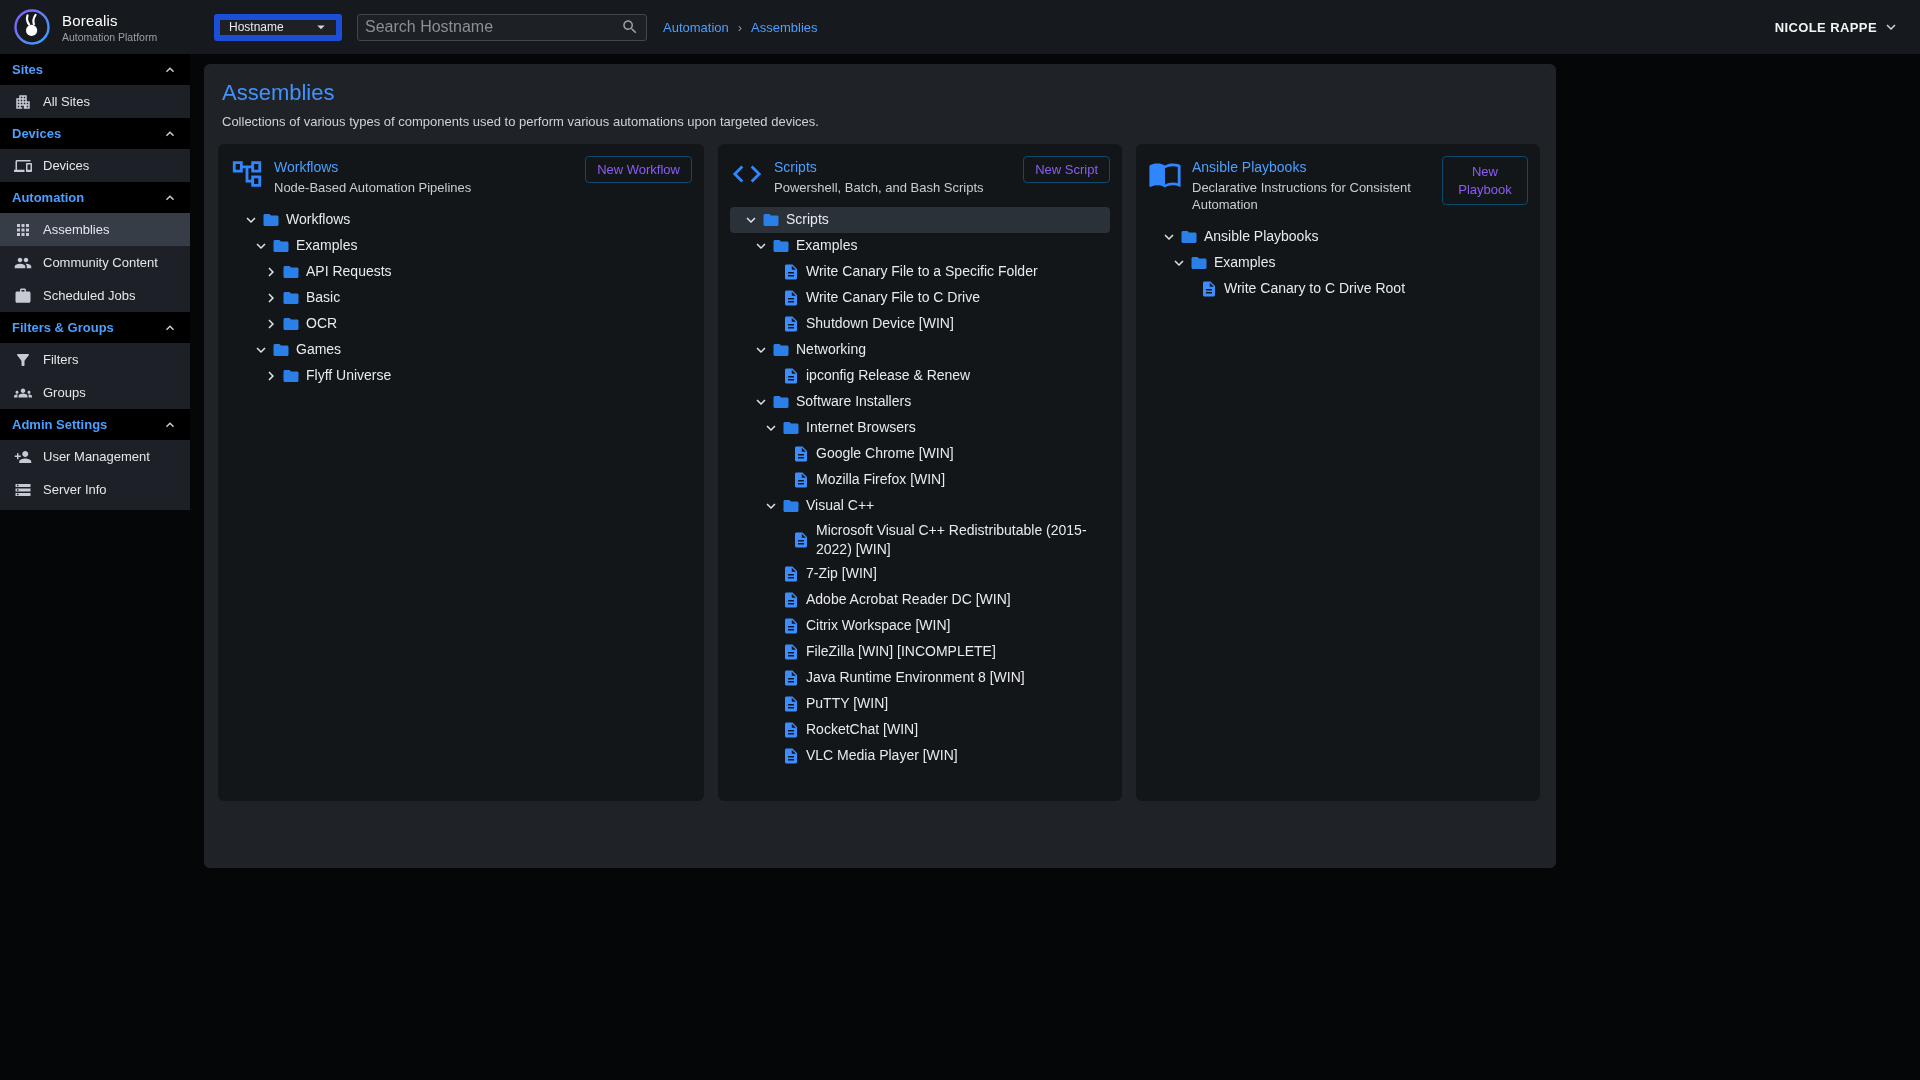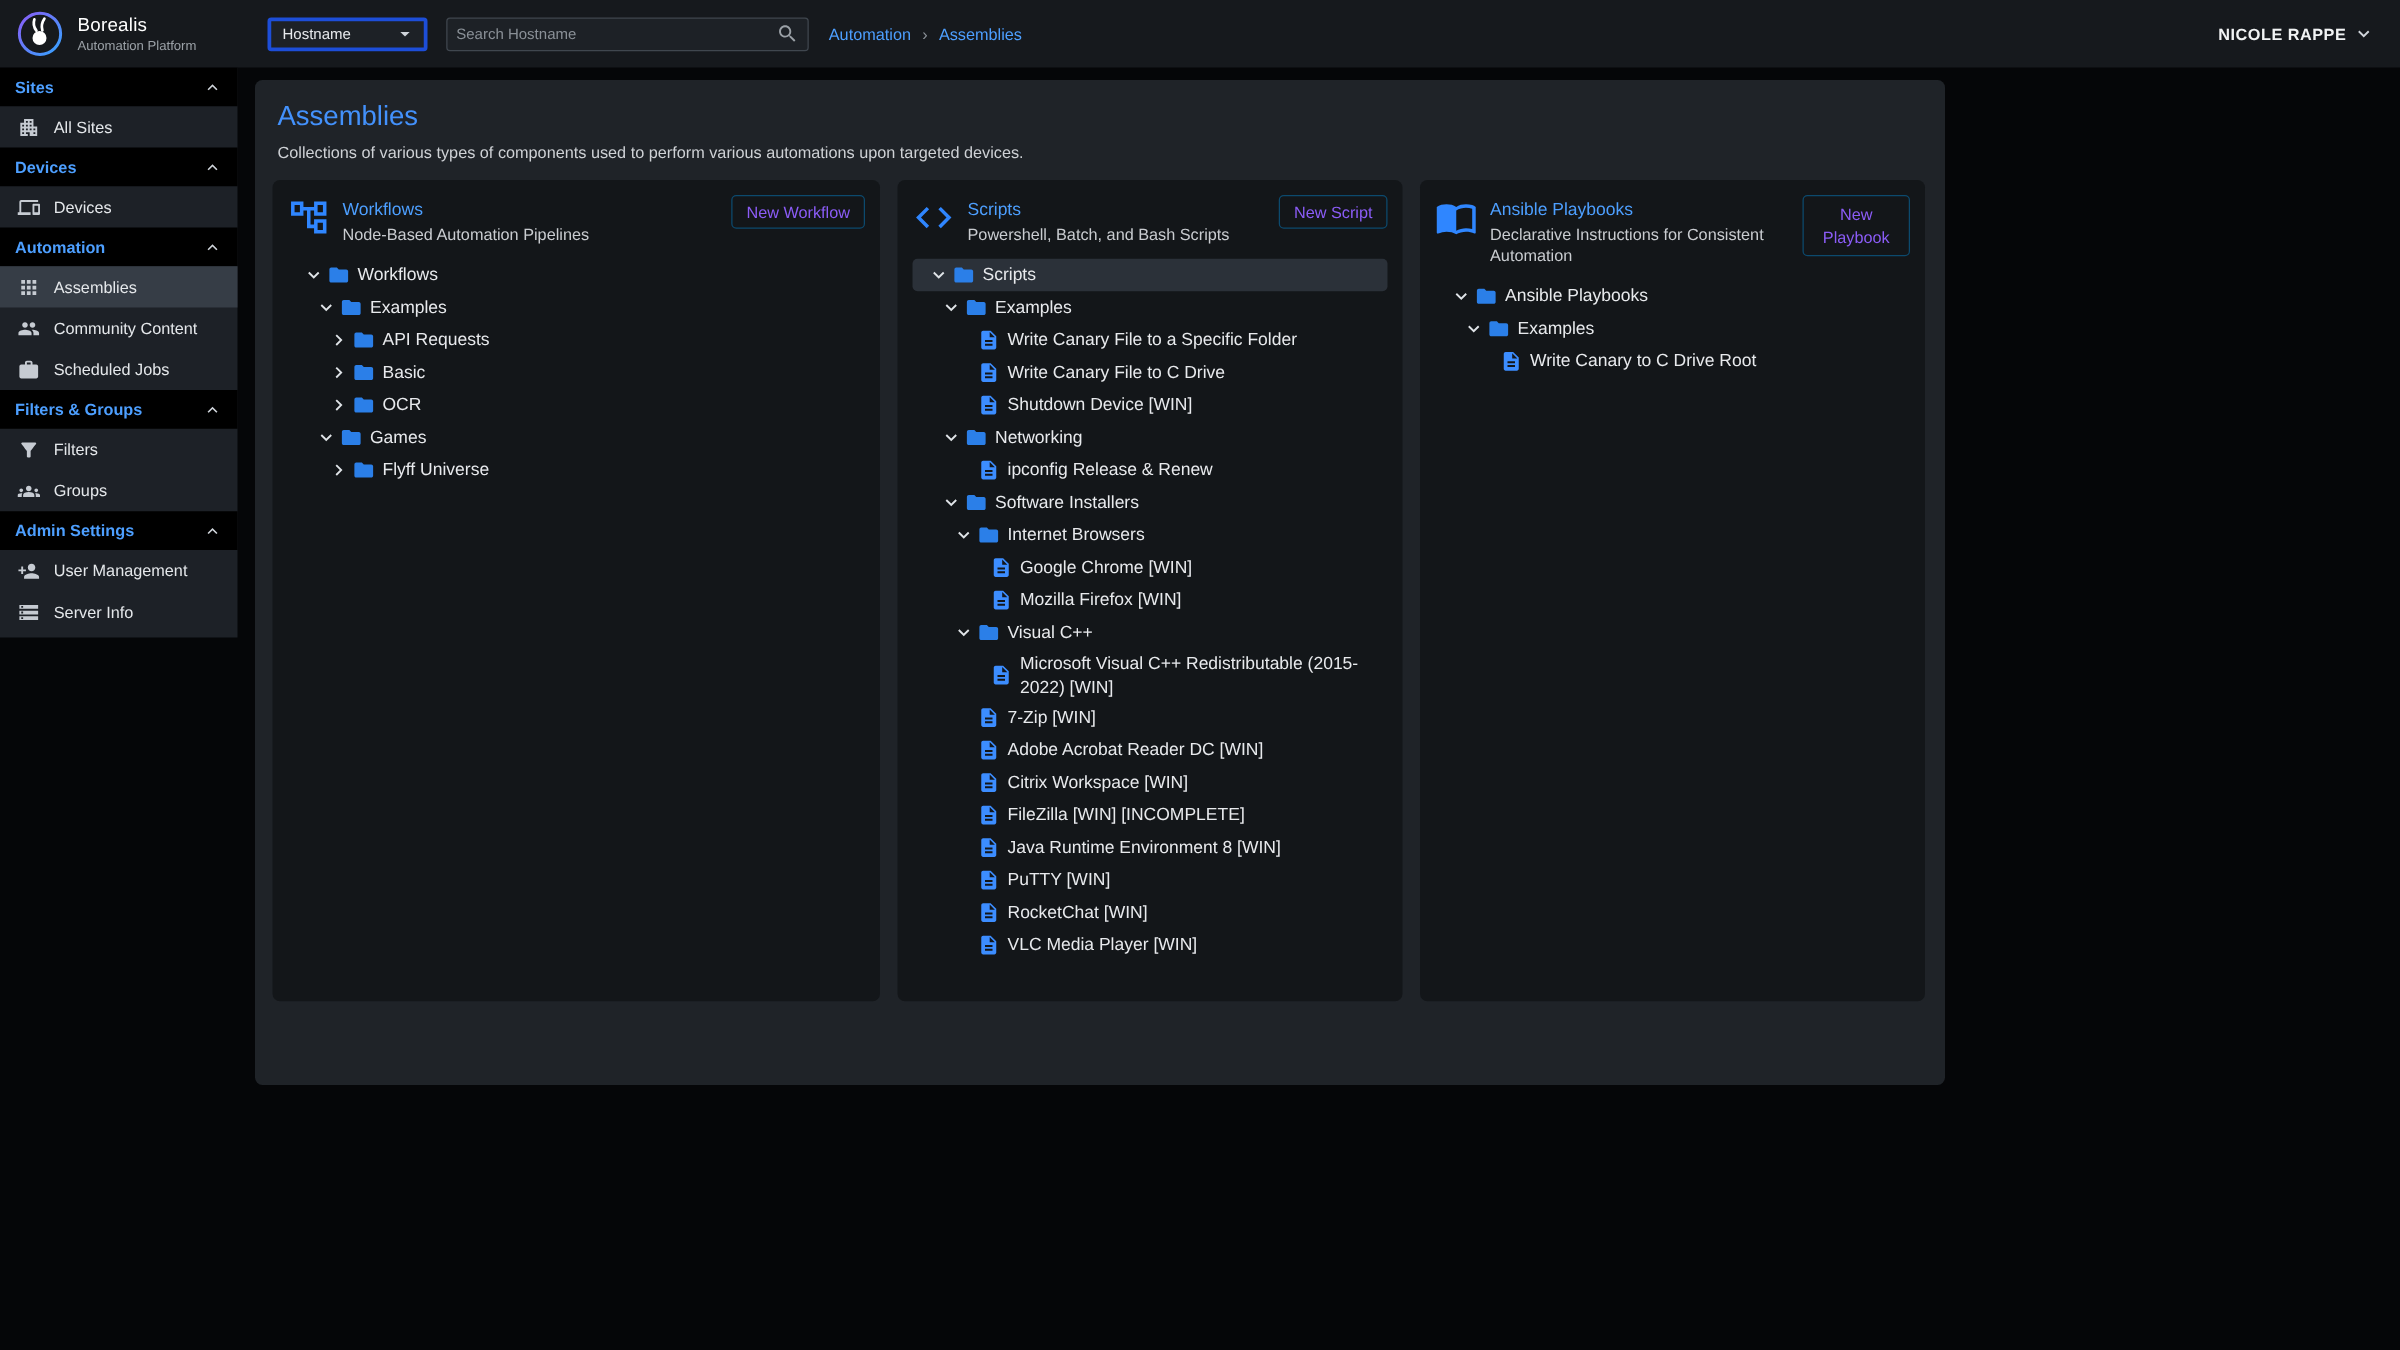--- a/index.html
+++ b/index.html
@@ -16,27 +16,27 @@
     font-family:"Liberation Sans",sans-serif;
     color:#e8eaed;
     overflow:hidden;
   }
   
   .topbar{height:54px;display:flex;align-items:center;background:#16191d}
   .brand{width:190px;flex:none;display:flex;align-items:center;gap:10px;padding-left:12px}
   .brand-text{display:flex;flex-direction:column}
   .brand-name{font-size:15px;font-weight:normal;color:#ffffff;letter-spacing:.2px}
   .brand-sub{font-size:10.5px;color:#9aa0a6;margin-top:2px}
-  .hostname-select{margin-left:24px;width:128px;height:27px;background:#1d2126;border:3px solid #1d4ed8;
+  .hostname-select{margin-left:24px;width:128px;height:27px;background:#1d2126;border:6px solid #1d4ed8;
     border-radius:3px;display:flex;align-items:center;justify-content:space-between;
     padding:0 6px 0 9px;font-size:12px;color:#e8eaed;cursor:pointer}
   .searchbox{margin-left:15px;width:290px;height:27px;background:#1d2126;border:1px solid #40474f;
     border-radius:3px;display:flex;align-items:center;padding:0 7px}
   .searchbox input{flex:1;background:transparent;border:none;outline:none;color:#eab308;
-    font-size:12px;font-family:inherit}
+    font-size:16px;font-family:inherit}
   .searchbox input::placeholder{color:#8a9097}
   .breadcrumb{margin-left:16px;display:flex;align-items:center;gap:9px;font-size:13px}
   .breadcrumb a{color:var(--accent);text-decoration:none;cursor:pointer}
   .crumb-sep{color:#8a9097;font-size:13px}
   .topbar-spacer{flex:1}
   .user-menu{display:flex;align-items:center;gap:5px;margin-right:20px;font-size:13px;
     font-weight:bold;letter-spacing:.4px;color:#f1f3f4;cursor:pointer}
   .tiny-caret{width:18px;height:18px;color:#cfd4da}
   
   .layout{display:flex;align-items:flex-start}

